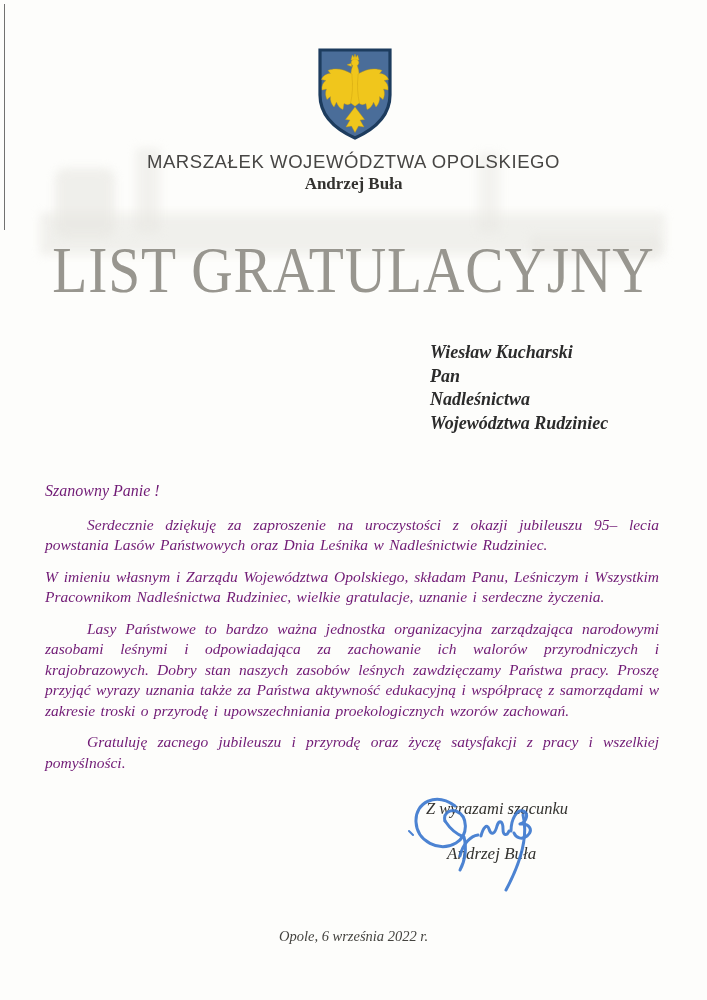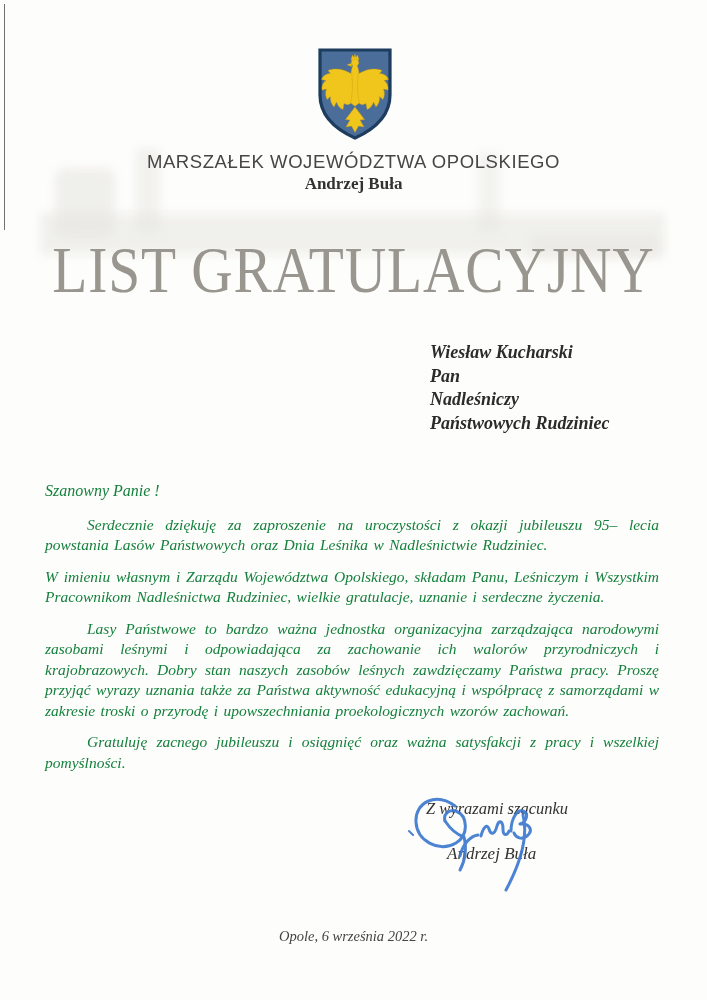--- a/index.html
+++ b/index.html
@@ -63,21 +63,21 @@
     position: absolute; left: 430px; top: 341px;
     font-size: 18px; font-weight: bold; font-style: italic;
     line-height: 23.5px;
     color: #2b2b2b;
   }
 
   .letter-body {
     position: absolute; left: 45px; top: 481px; width: 618px;
     font-style: italic;
     font-size: 15.5px; line-height: 20.5px;
-    color: #15803d;
+    color: #701a75;
   }
   .salutation { margin: 0 0 13px 0; font-size: 16px; }
   .letter-body p {
     margin: 0 4px 11px 0;
     text-align: justify;
     word-spacing: 1.5px;
   }
   .letter-body p.indent { text-indent: 42px; }
   .letter-body p.para-3 { margin-bottom: 15px; }
 
@@ -135,30 +135,30 @@
   </div>
 
   <div class="office">MARSZAŁEK WOJEWÓDZTWA OPOLSKIEGO</div>
   <div class="official">Andrzej Buła</div>
 
   <h1 class="big-title">LIST GRATULACYJNY</h1>
 
   <div class="recipient">
     <div>Wiesław Kucharski</div>
     <div>Pan</div>
-    <div>Nadleśniczy</div>
-    <div>Państwowych Rudziniec</div>
+    <div>Nadleśnictwa</div>
+    <div>Województwa Rudziniec</div>
   </div>
 
   <div class="letter-body">
     <div class="salutation">Szanowny Panie !</div>
     <p class="indent para-0">Serdecznie dziękuję za zaproszenie na uroczystości z okazji jubileuszu 95– lecia powstania Lasów Państwowych oraz Dnia Leśnika w Nadleśnictwie Rudziniec.</p>
     <p class="para-1">W imieniu własnym i Zarządu Województwa Opolskiego, składam Panu, Leśniczym i Wszystkim Pracownikom Nadleśnictwa Rudziniec, wielkie gratulacje, uznanie i serdeczne życzenia.</p>
     <p class="indent para-2">Lasy Państwowe to bardzo ważna jednostka organizacyjna zarządzająca narodowymi zasobami leśnymi i odpowiadająca za zachowanie ich walorów przyrodniczych i krajobrazowych. Dobry stan naszych zasobów leśnych zawdzięczamy Państwa pracy. Proszę przyjąć wyrazy uznania także za Państwa aktywność edukacyjną i współpracę z samorządami w zakresie troski o przyrodę i upowszechniania proekologicznych wzorów zachowań.</p>
-    <p class="indent para-3">Gratuluję zacnego jubileuszu i osiągnięć oraz ważna satysfakcji z pracy i wszelkiej pomyślności.</p>
+    <p class="indent para-3">Gratuluję zacnego jubileuszu i przyrodę oraz życzę satysfakcji z pracy i wszelkiej pomyślności.</p>
   </div>
 
   <div class="closing-phrase">Z wyrazami szacunku</div>
   <div class="signatory-name">Andrzej Buła</div>
 
   <svg class="signature" viewBox="0 0 145 108" xmlns="http://www.w3.org/2000/svg" fill="none" stroke="#3d79cf" stroke-width="3" stroke-linecap="round" stroke-linejoin="round" opacity=".92">
     <path d="M49 16 C 30 2, 9 12, 10 32 C 11 51, 33 63, 50 53 C 63 45, 62 26, 50 21 C 43 19, 37 24, 39 31"></path>
     <path d="M39 31 C 45 40, 52 45, 58 47 C 61 58, 59 71, 54 80"></path>
     <path d="M54 66 C 57 53, 65 46, 72 45"></path>
     <path d="M75 46 C 77 38, 81 33, 83 39 C 85 46, 89 44, 91 36 C 93 29, 97 31, 97 39 C 97 46, 101 46, 103 41"></path>

